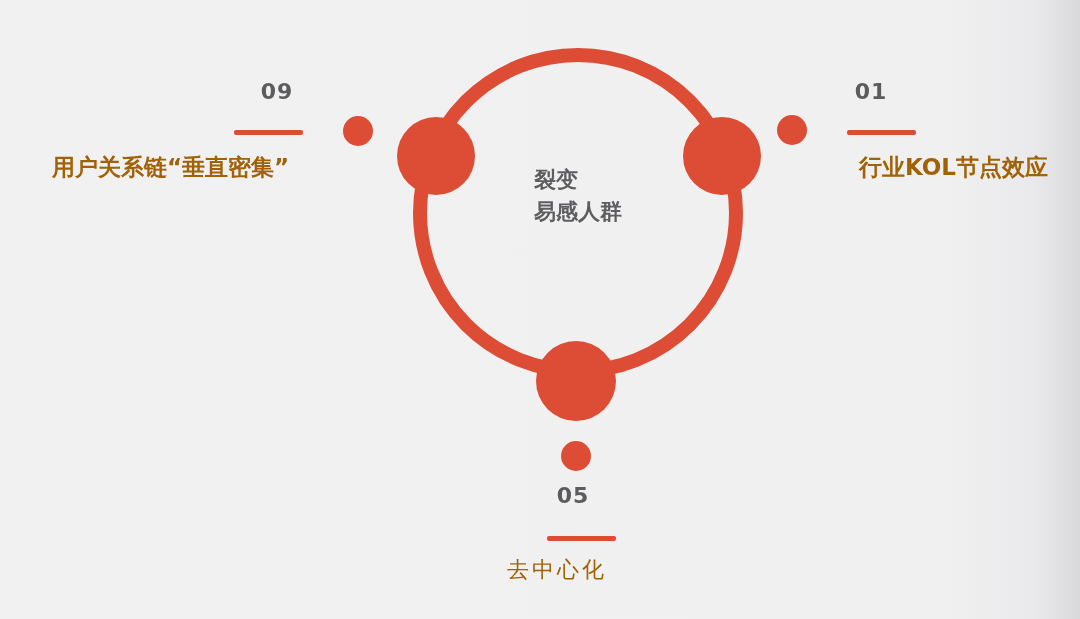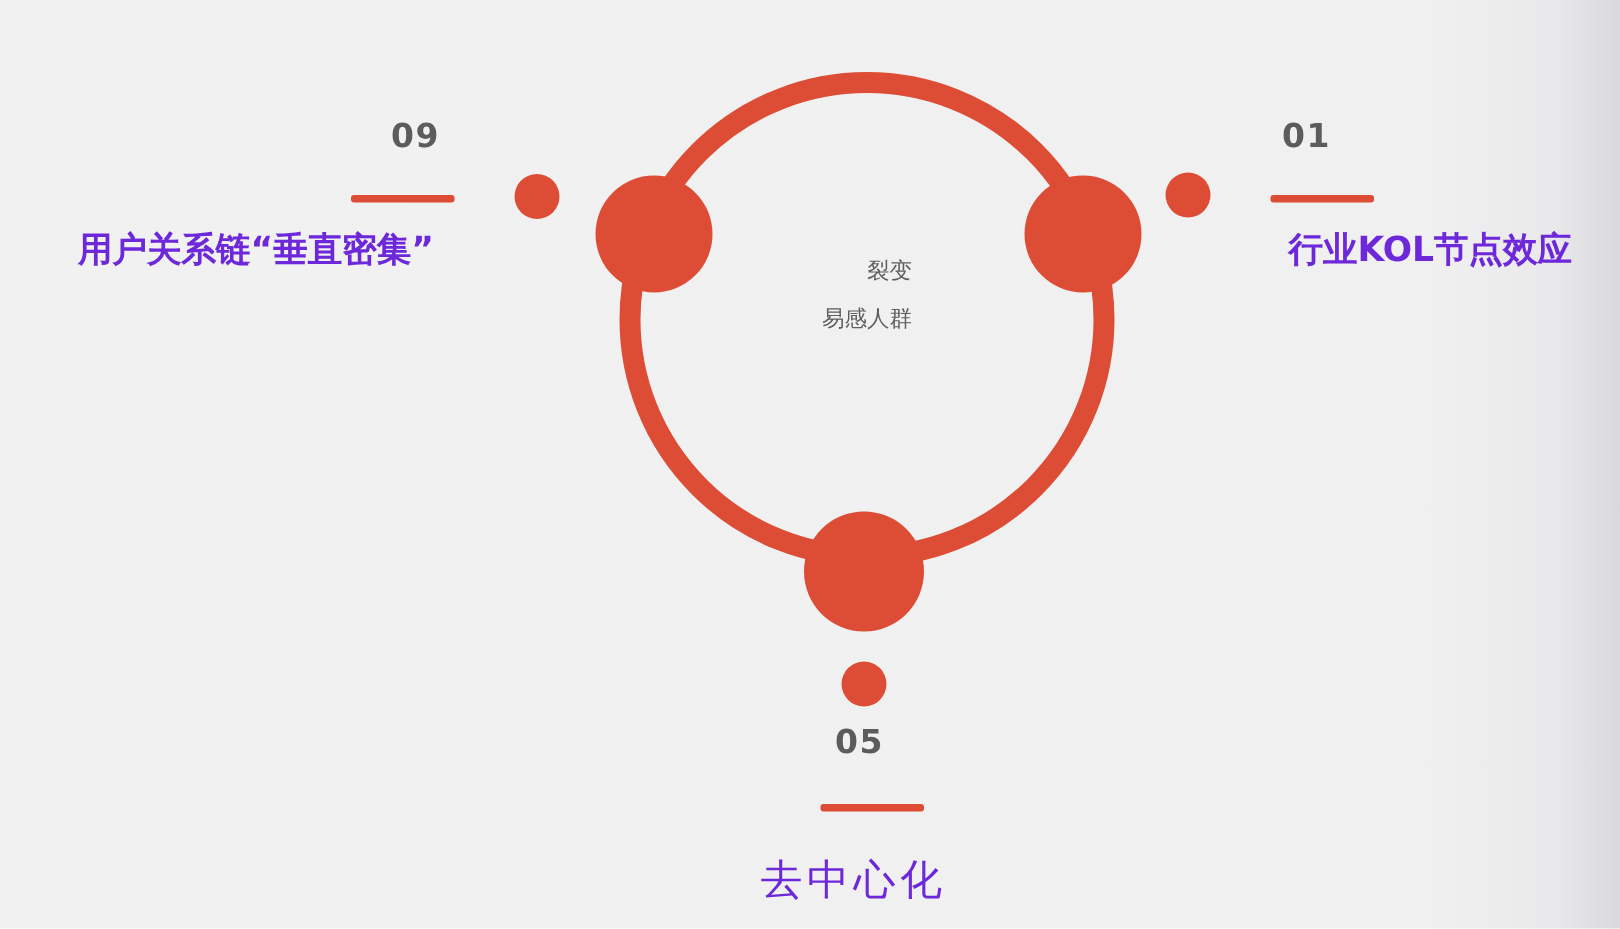--- a/index.html
+++ b/index.html
@@ -12,25 +12,25 @@
     .canvas { position: absolute; left: 0; top: 0; width: 1080px; height: 619px; }
     svg.diagram { position: absolute; left: 0; top: 0; }
     .num {
       position: absolute; font-weight: bold; font-size: 22px; color: #5c5c5e;
       transform: translateX(-50%); letter-spacing: 1px; line-height: 1;
     }
     .bar {
       position: absolute; height: 5px; border-radius: 2px;
     }
     .label {
-      position: absolute; font-weight: bold; color: #6d28d9; line-height: 1; white-space: nowrap;
+      position: absolute; font-weight: bold; color: #a16207; line-height: 1; white-space: nowrap;
     }
     .center-text {
       position: absolute; left: 578px; top: 164px; transform: translateX(-50%);
-      text-align: right; font-weight: normal; font-size: 15px; color: #5e5e60; line-height: 32px;
+      text-align: left; font-weight: bold; font-size: 22px; color: #5e5e60; line-height: 32px;
     }
   </style>
 </head>
 <body>
 
 <div class="canvas">
 
   <svg class="diagram" width="1080" height="619" viewBox="0 0 1080 619">
 
     <circle cx="578" cy="213" r="158" fill="none" stroke="#dd4c34" stroke-width="14"></circle>
@@ -52,15 +52,15 @@
   <div class="num" style="left:277px; top:81px;">09</div>
   <div class="bar" style="left:234px; top:130px; width:69px; background:#dd4c34;"></div>
   <div class="label" style="left:52px; top:156px; font-size:23px;">用户关系链“垂直密集”</div>
 
   <div class="num" style="left:871px; top:81px;">01</div>
   <div class="bar" style="left:847px; top:130px; width:69px; background:#dd4c34;"></div>
   <div class="label" style="left:859px; top:156px; font-size:23px;">行业KOL节点效应</div>
 
   <div class="num" style="left:573px; top:485px;">05</div>
   <div class="bar" style="left:547px; top:536px; width:69px; background:#dd4c34;"></div>
-  <div class="label" style="left:507px; top:559px; font-size:28px; font-weight:normal; letter-spacing:3px;margin-top:14px;">去中心化</div>
+  <div class="label" style="left:507px; top:559px; font-size:22px; font-weight:normal; letter-spacing:3px;">去中心化</div>
 
 </div>
 
 </body></html>

